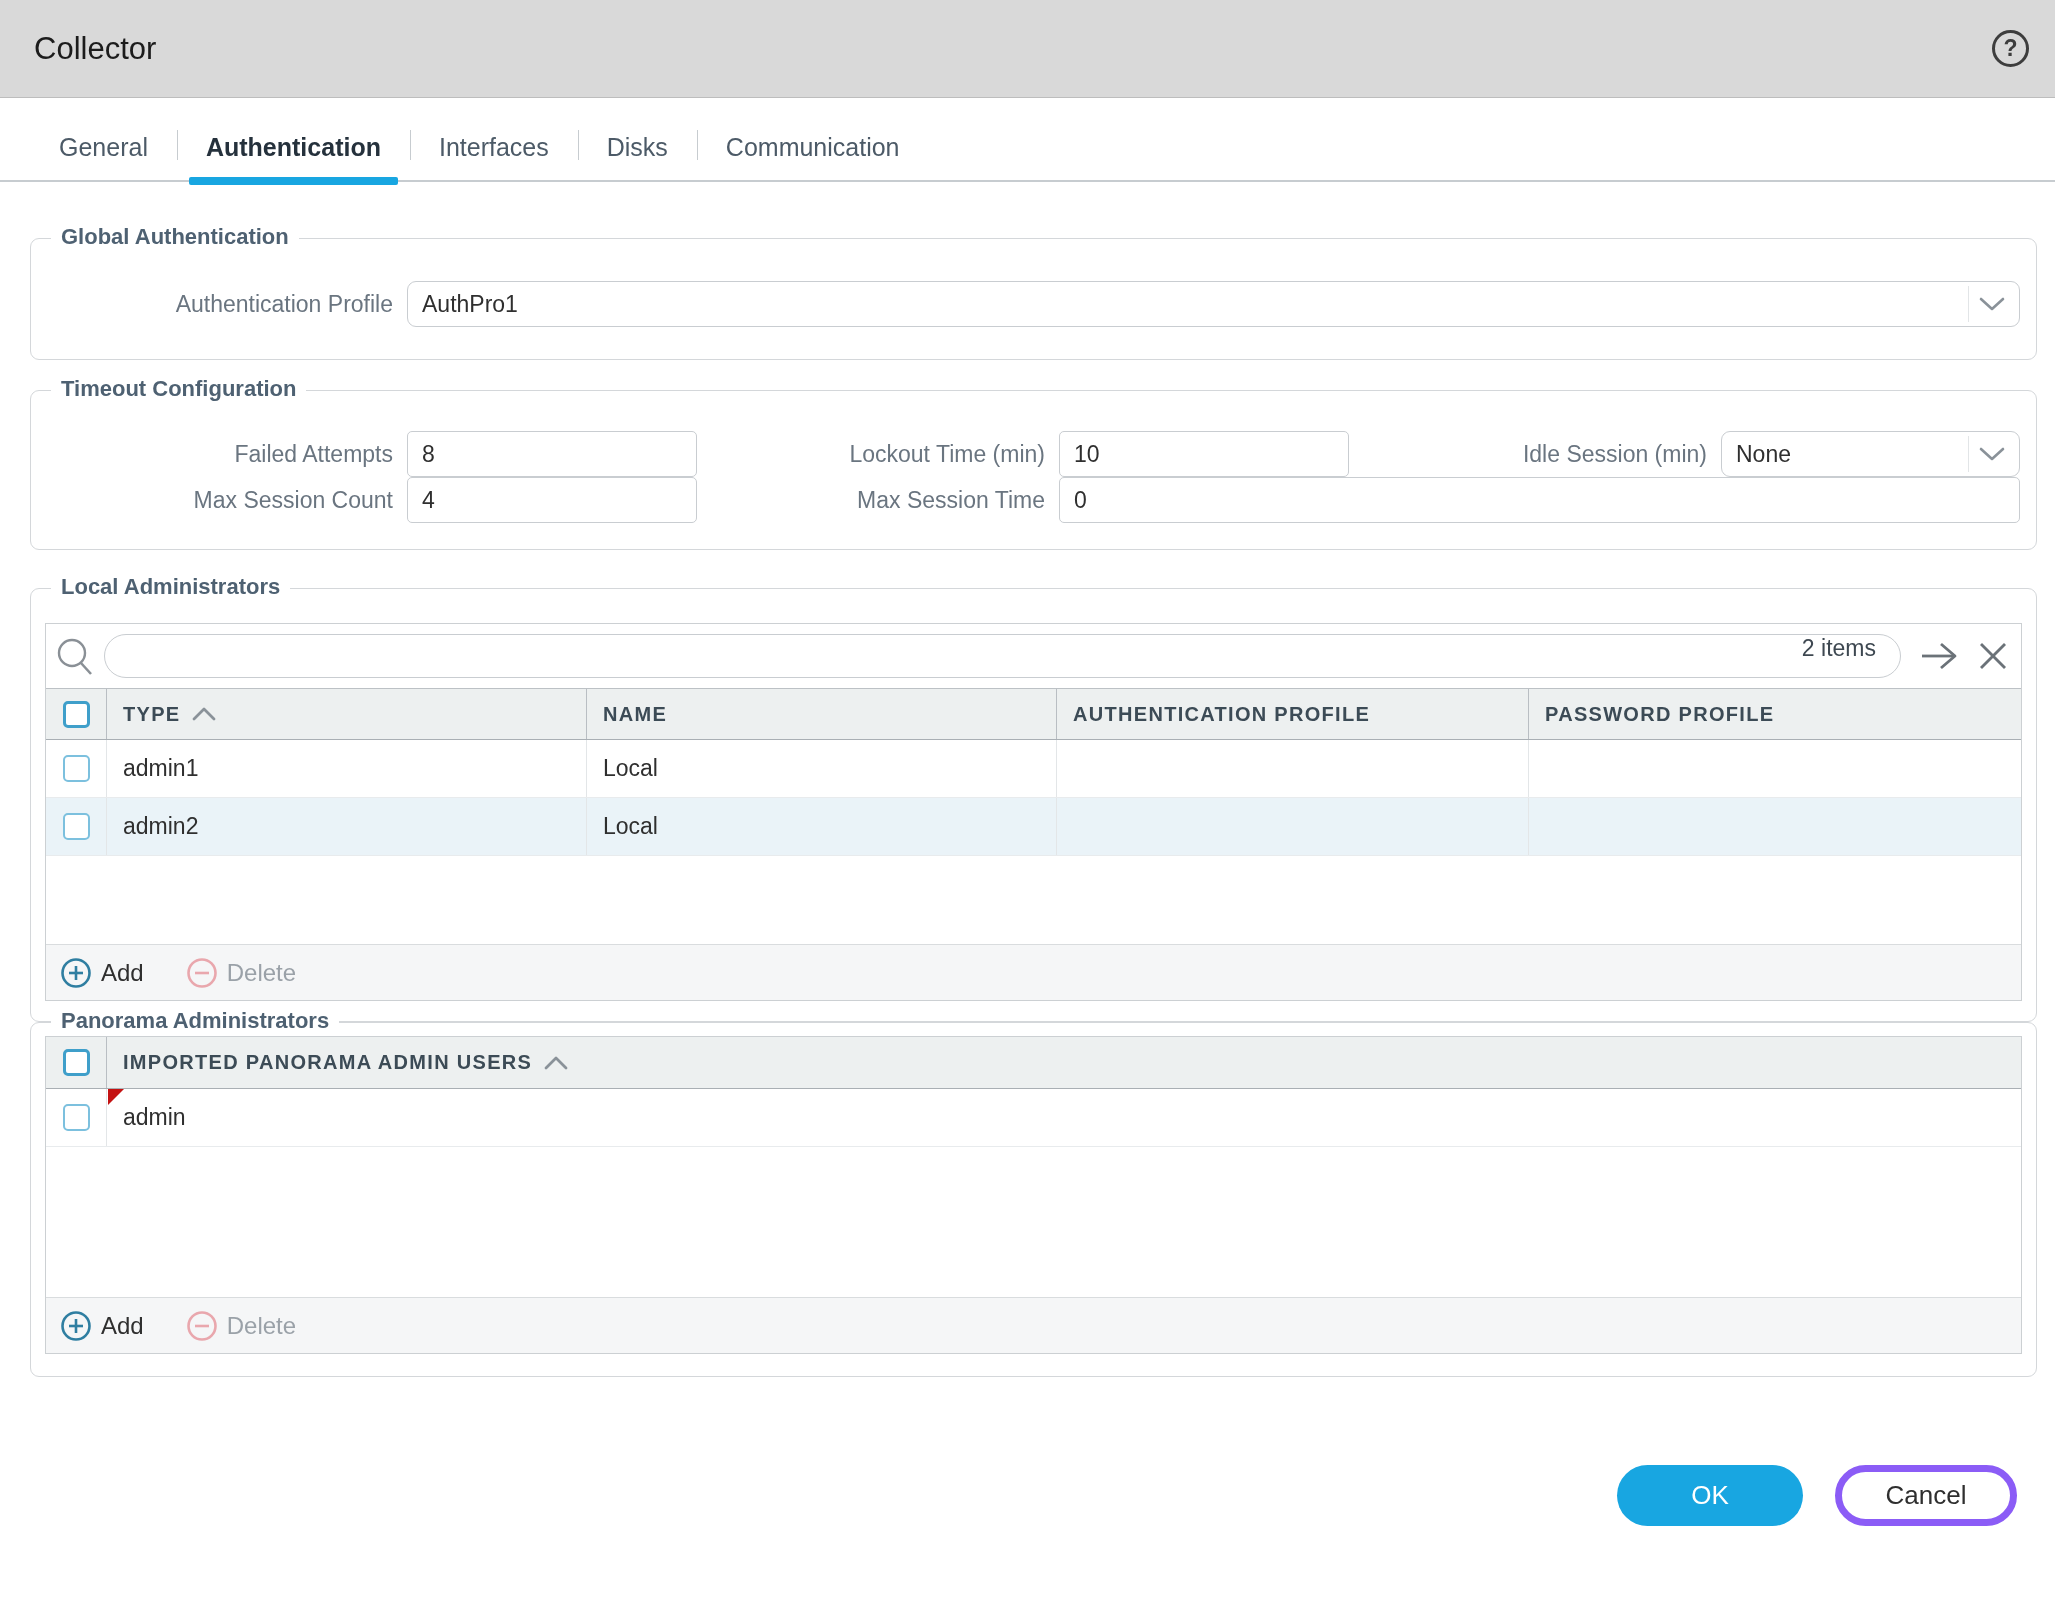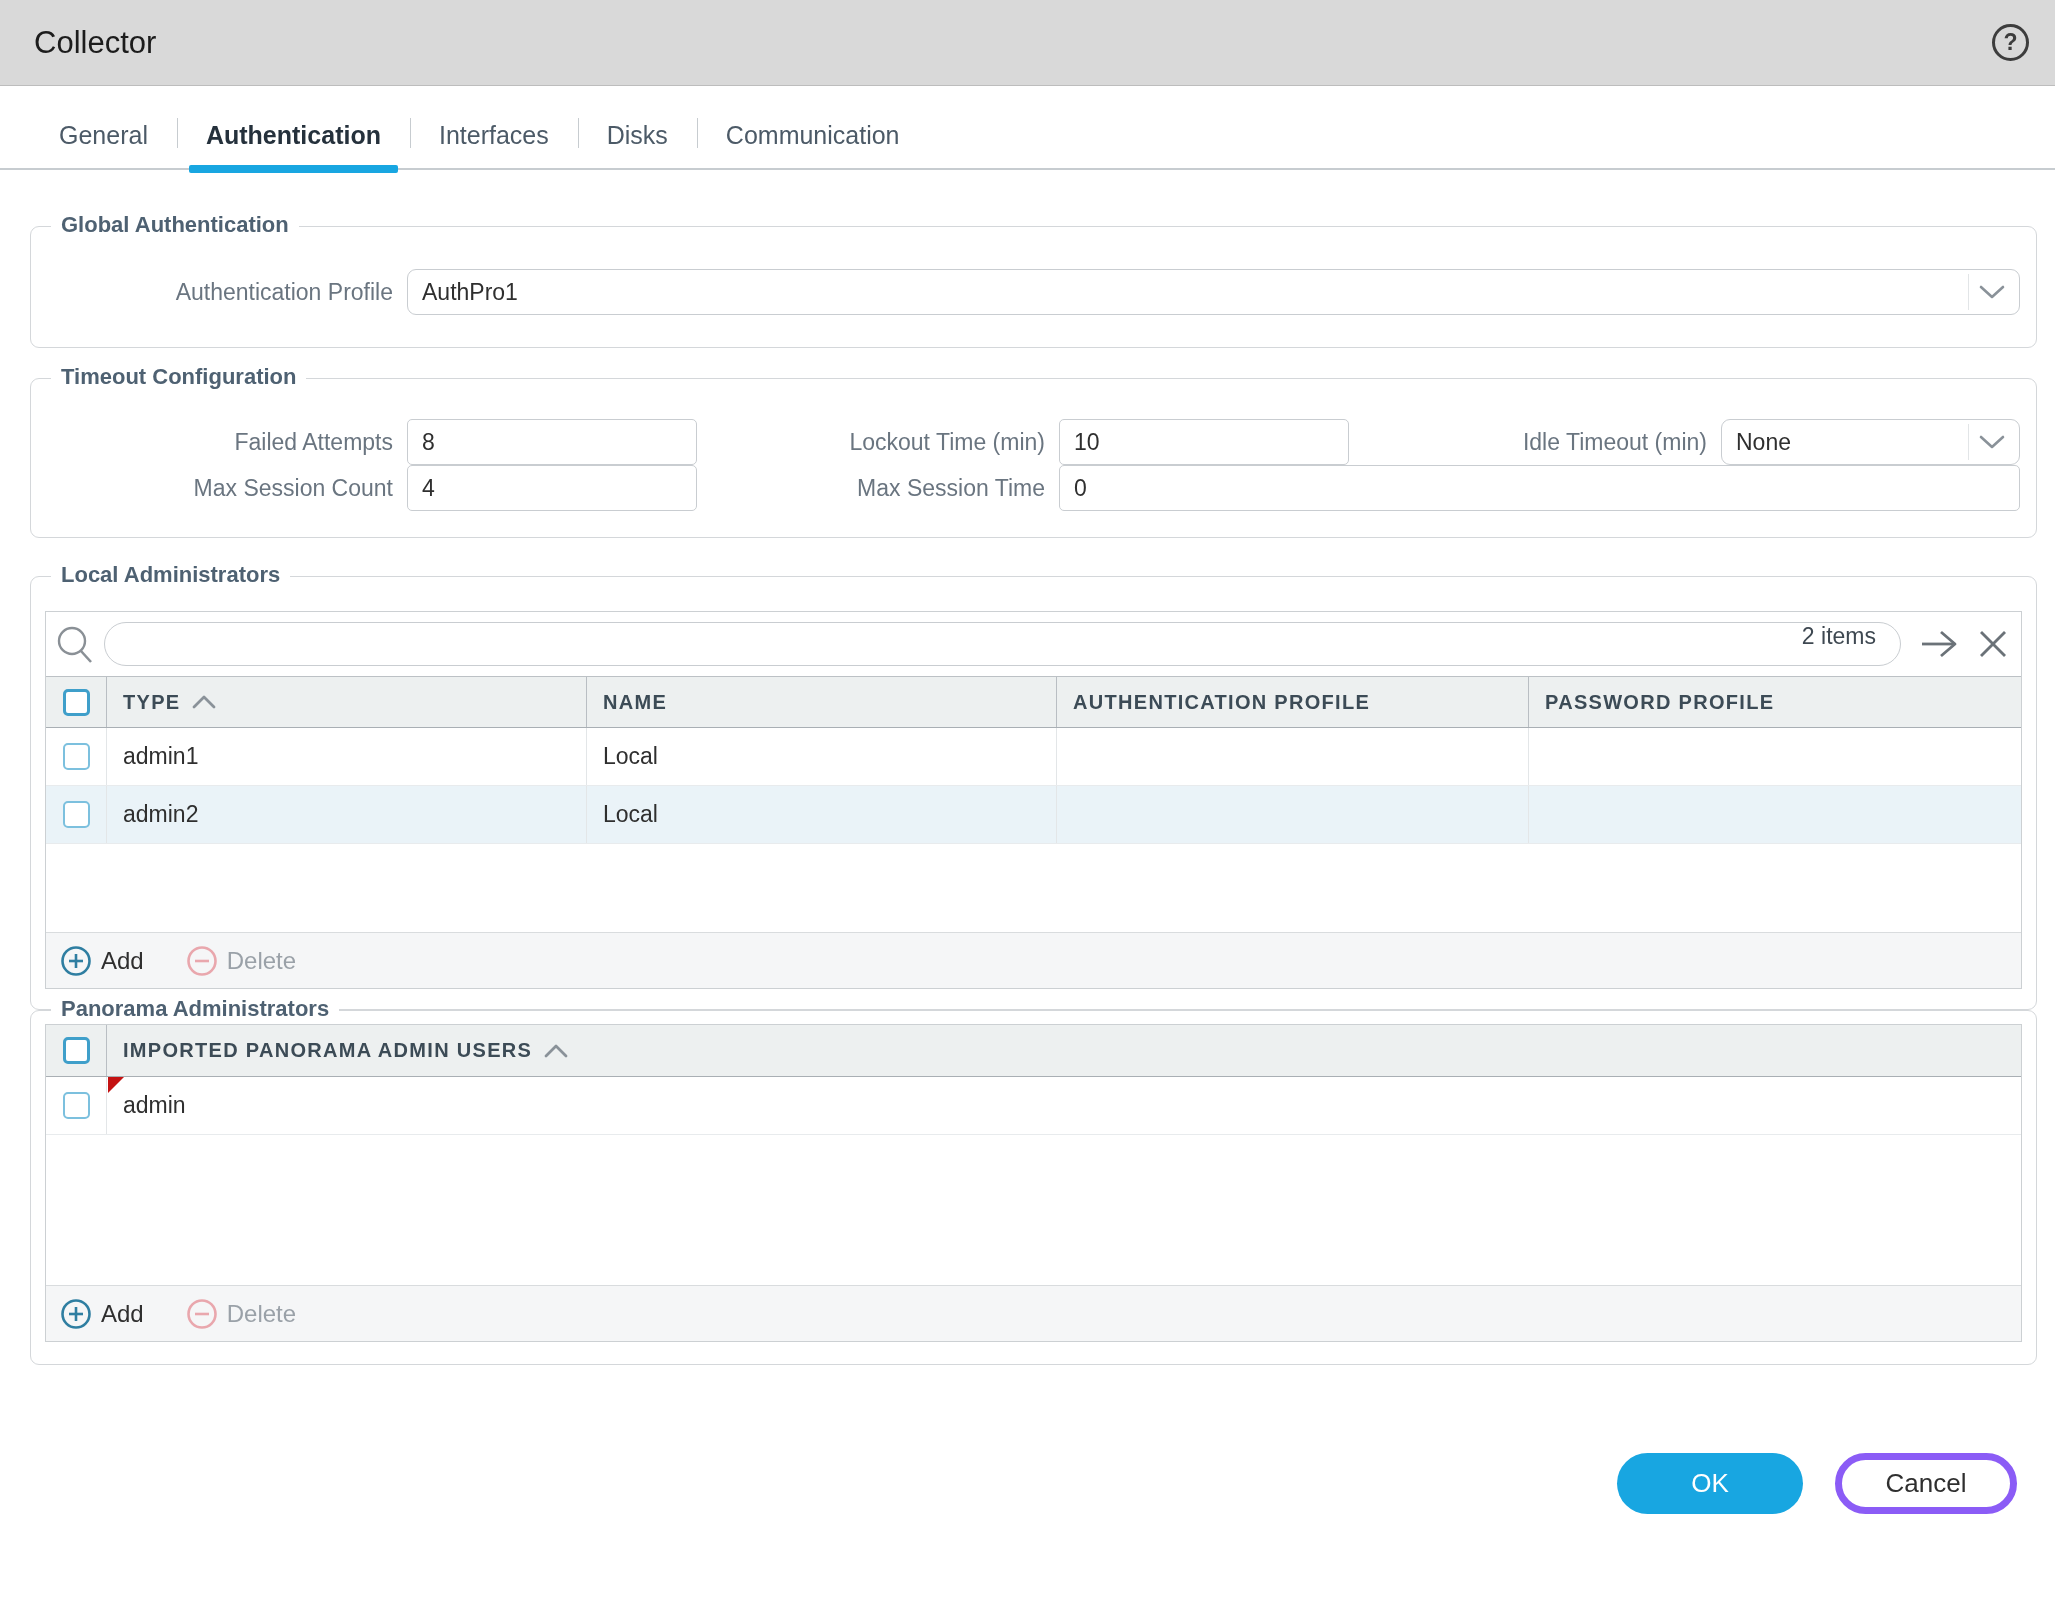--- a/index.html
+++ b/index.html
@@ -1,20 +1,20 @@
 <!DOCTYPE html>
 <html style="--accent: #18a6e1; --title-bar: #d9d9d9; --legend: #4e6172; --row-alt: #eaf3f8; --checkbox-strong: #3f9fca; --add-icon: #2f7ea1; --delete-icon: #e9a7ad; --modified-flag: #c41212;"><head>
 <meta charset="utf-8">
 <style>
   * { margin:0; padding:0; box-sizing:border-box; }
   html,body { width:2055px; height:1624px; background:#fff;
     font-family:"Liberation Sans", sans-serif; color:#2f2f2f; }
 
   
-  .titlebar { height:86px; background:var(--title-bar,#d9d9d9);
+  .titlebar { height:98px; background:var(--title-bar,#d9d9d9);
     display:flex; align-items:center; justify-content:space-between;
     padding:0 26px 0 34px; border-bottom:1px solid #bdbdbd; }
   .title { font-size:31px; color:#1c1c1c; }
   .help { width:37px; height:37px; border:3px solid #3d3d3d; border-radius:50%;
     display:flex; align-items:center; justify-content:center;
     font-size:23px; font-weight:bold; color:#3d3d3d; cursor:pointer; }
 
   
   .tabbar { display:flex; align-items:stretch; padding-left:30px;
     border-bottom:2px solid #c7ccd0; margin-top:16px; height:68px; }
@@ -141,21 +141,21 @@
     </div>
   </div>
 
   <div class="panel timeout">
     <div class="legend">Timeout Configuration</div>
     <div class="timeout-grid">
       <div class="field-label">Failed Attempts</div>
       <input class="text-input" value="8" style="">
       <div class="field-label">Lockout Time (min)</div>
       <input class="text-input" value="10" style="">
-      <div class="field-label">Idle Timeout (min)</div>
+      <div class="field-label">Idle Session (min)</div>
       <div class="select">
         <span>None</span>
         <span class="chev">
           <svg width="26" height="16" viewBox="0 0 26 16">
               <polyline points="2,3 13,13 24,3" fill="none" stroke="#8a9299" stroke-width="2.6" stroke-linecap="round" stroke-linejoin="round"></polyline>
             </svg>
         </span>
       </div>
       <div class="field-label">Max Session Count</div>
       <input class="text-input" value="4" style="">

